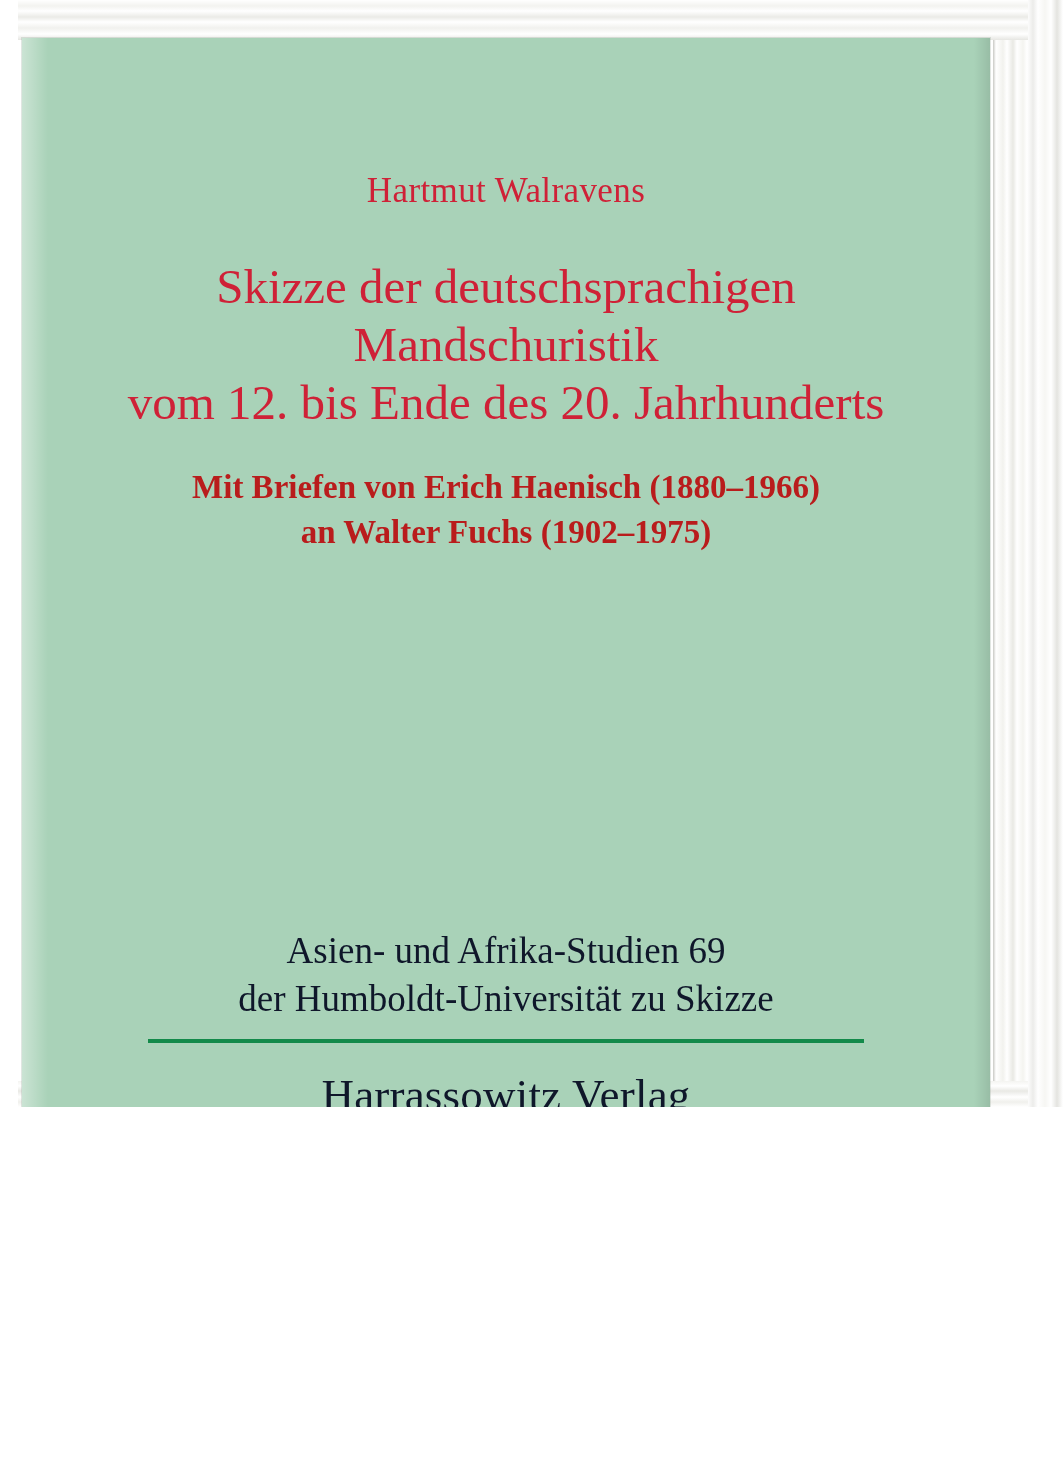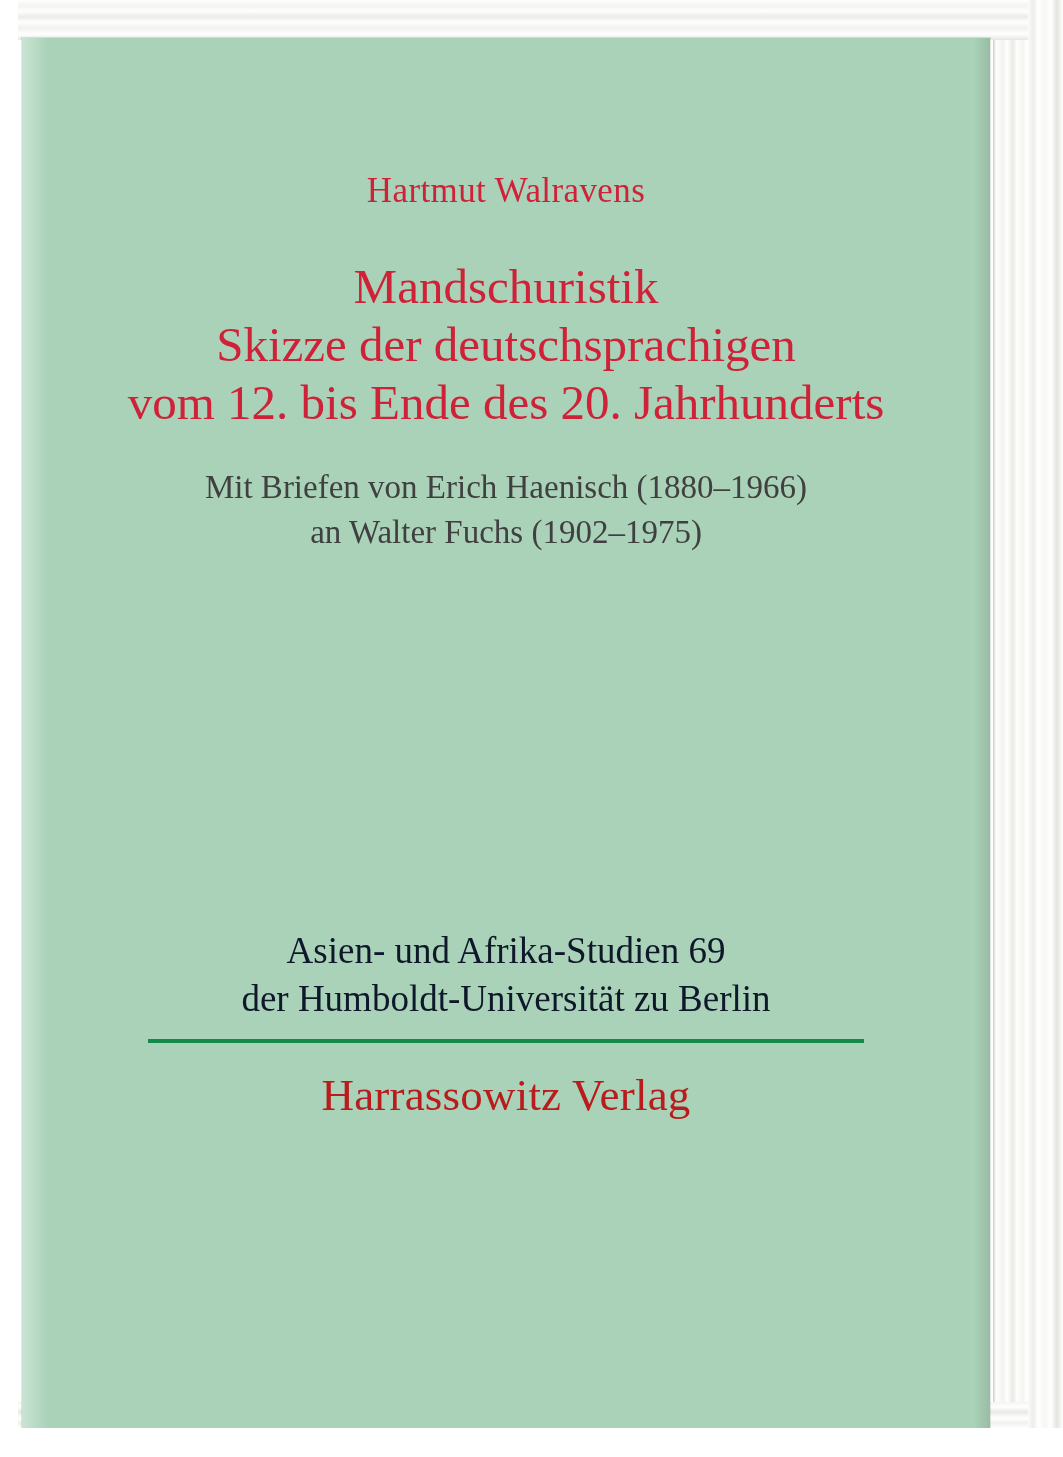--- a/index.html
+++ b/index.html
@@ -3,21 +3,21 @@
 <meta charset="utf-8">
 <style>
   html, body {
     margin: 0;
     padding: 0;
     background: #ffffff;
   }
   #page {
     position: relative;
     width: 1063px;
-    height: 1428px;
+    height: 1107px;
     overflow: hidden;
     background: #ffffff;
     font-family: "Liberation Serif", serif;
   }
 
   
   .page-stack {
     position: absolute;
     top: 0;
     right: 0;
@@ -105,46 +105,47 @@
   .title {
     color: #cf2137;
     font-size: 49px;
     line-height: 1.18;
     margin-top: 46px;
     padding: 0 60px;
   }
   .title .line { display: block; }
 
   .subtitle {
-    color: #404040;
+    color: #b91c1c;
     font-size: 33px;
     line-height: 1.35;
     margin-top: 34px;
     padding: 0 70px;
+    font-weight: bold;
   }
   .subtitle .line { display: block; }
 
   .series {
     color: #0f172a;
     font-size: 37px;
     line-height: 1.3;
     margin-top: 372px;
     padding: 0 92px;
   }
   .series .line { display: block; }
 
   .rule {
     width: 716px;
     height: 4px;
     background: #138a4a;
     margin: 16px auto 0 auto;
   }
 
   .publisher {
-    color: #b91c1c;
+    color: #0f172a;
     font-size: 45px;
     margin-top: 26px;
     letter-spacing: 0.2px;
   }
 </style>
 </head>
 <body>
 
 <div id="page">
 
@@ -154,33 +155,33 @@
 
   <div class="cover">
     <div class="spine-highlight"></div>
     <div class="cover-shadow-right"></div>
 
     <div class="content">
 
       <div class="author">Hartmut Walravens</div>
 
       <div class="title">
+        <span class="line">Skizze der deutschsprachigen</span>
         <span class="line">Mandschuristik</span>
-        <span class="line">Skizze der deutschsprachigen</span>
         <span class="line">vom 12. bis Ende des 20. Jahrhunderts</span>
       </div>
 
       <div class="subtitle">
         <span class="line">Mit Briefen von Erich Haenisch (1880–1966)</span>
         <span class="line">an Walter Fuchs (1902–1975)</span>
       </div>
 
       <div class="series">
         <span class="line">Asien- und Afrika-Studien 69</span>
-        <span class="line">der Humboldt-Universität zu Berlin</span>
+        <span class="line">der Humboldt-Universität zu Skizze</span>
       </div>
 
       <div class="rule"></div>
 
       <div class="publisher">Harrassowitz Verlag</div>
 
     </div>
   </div>
 </div>
 

